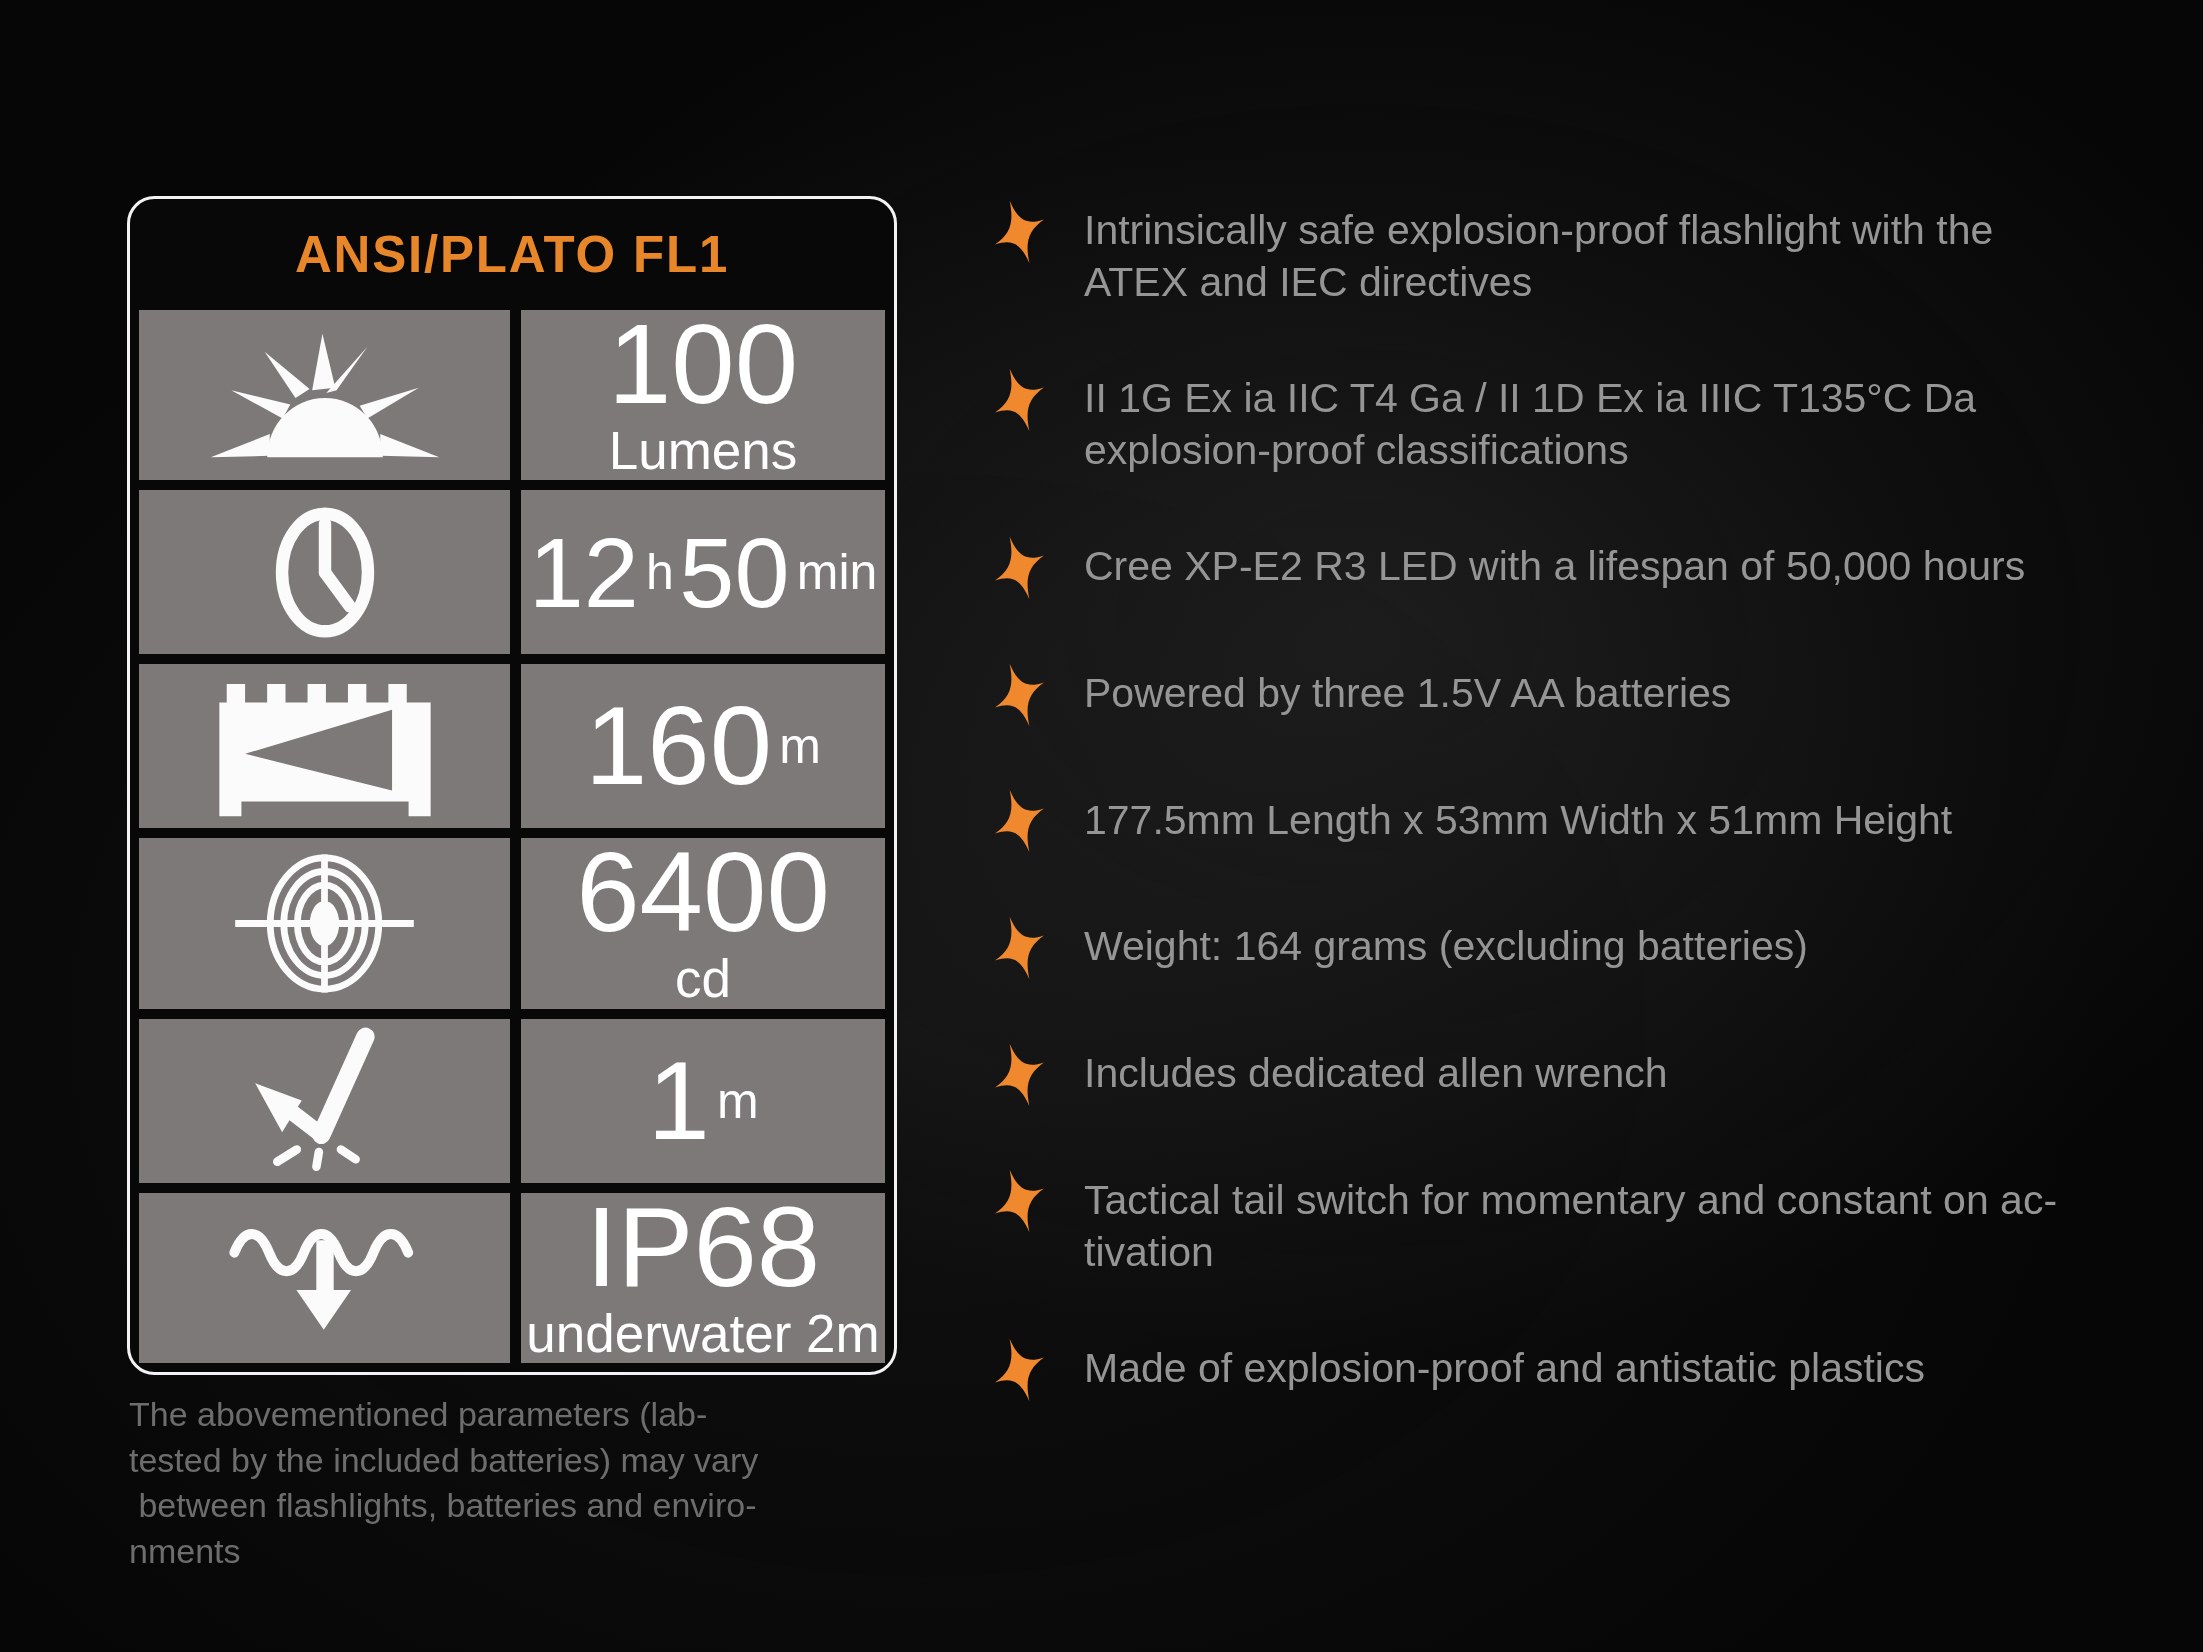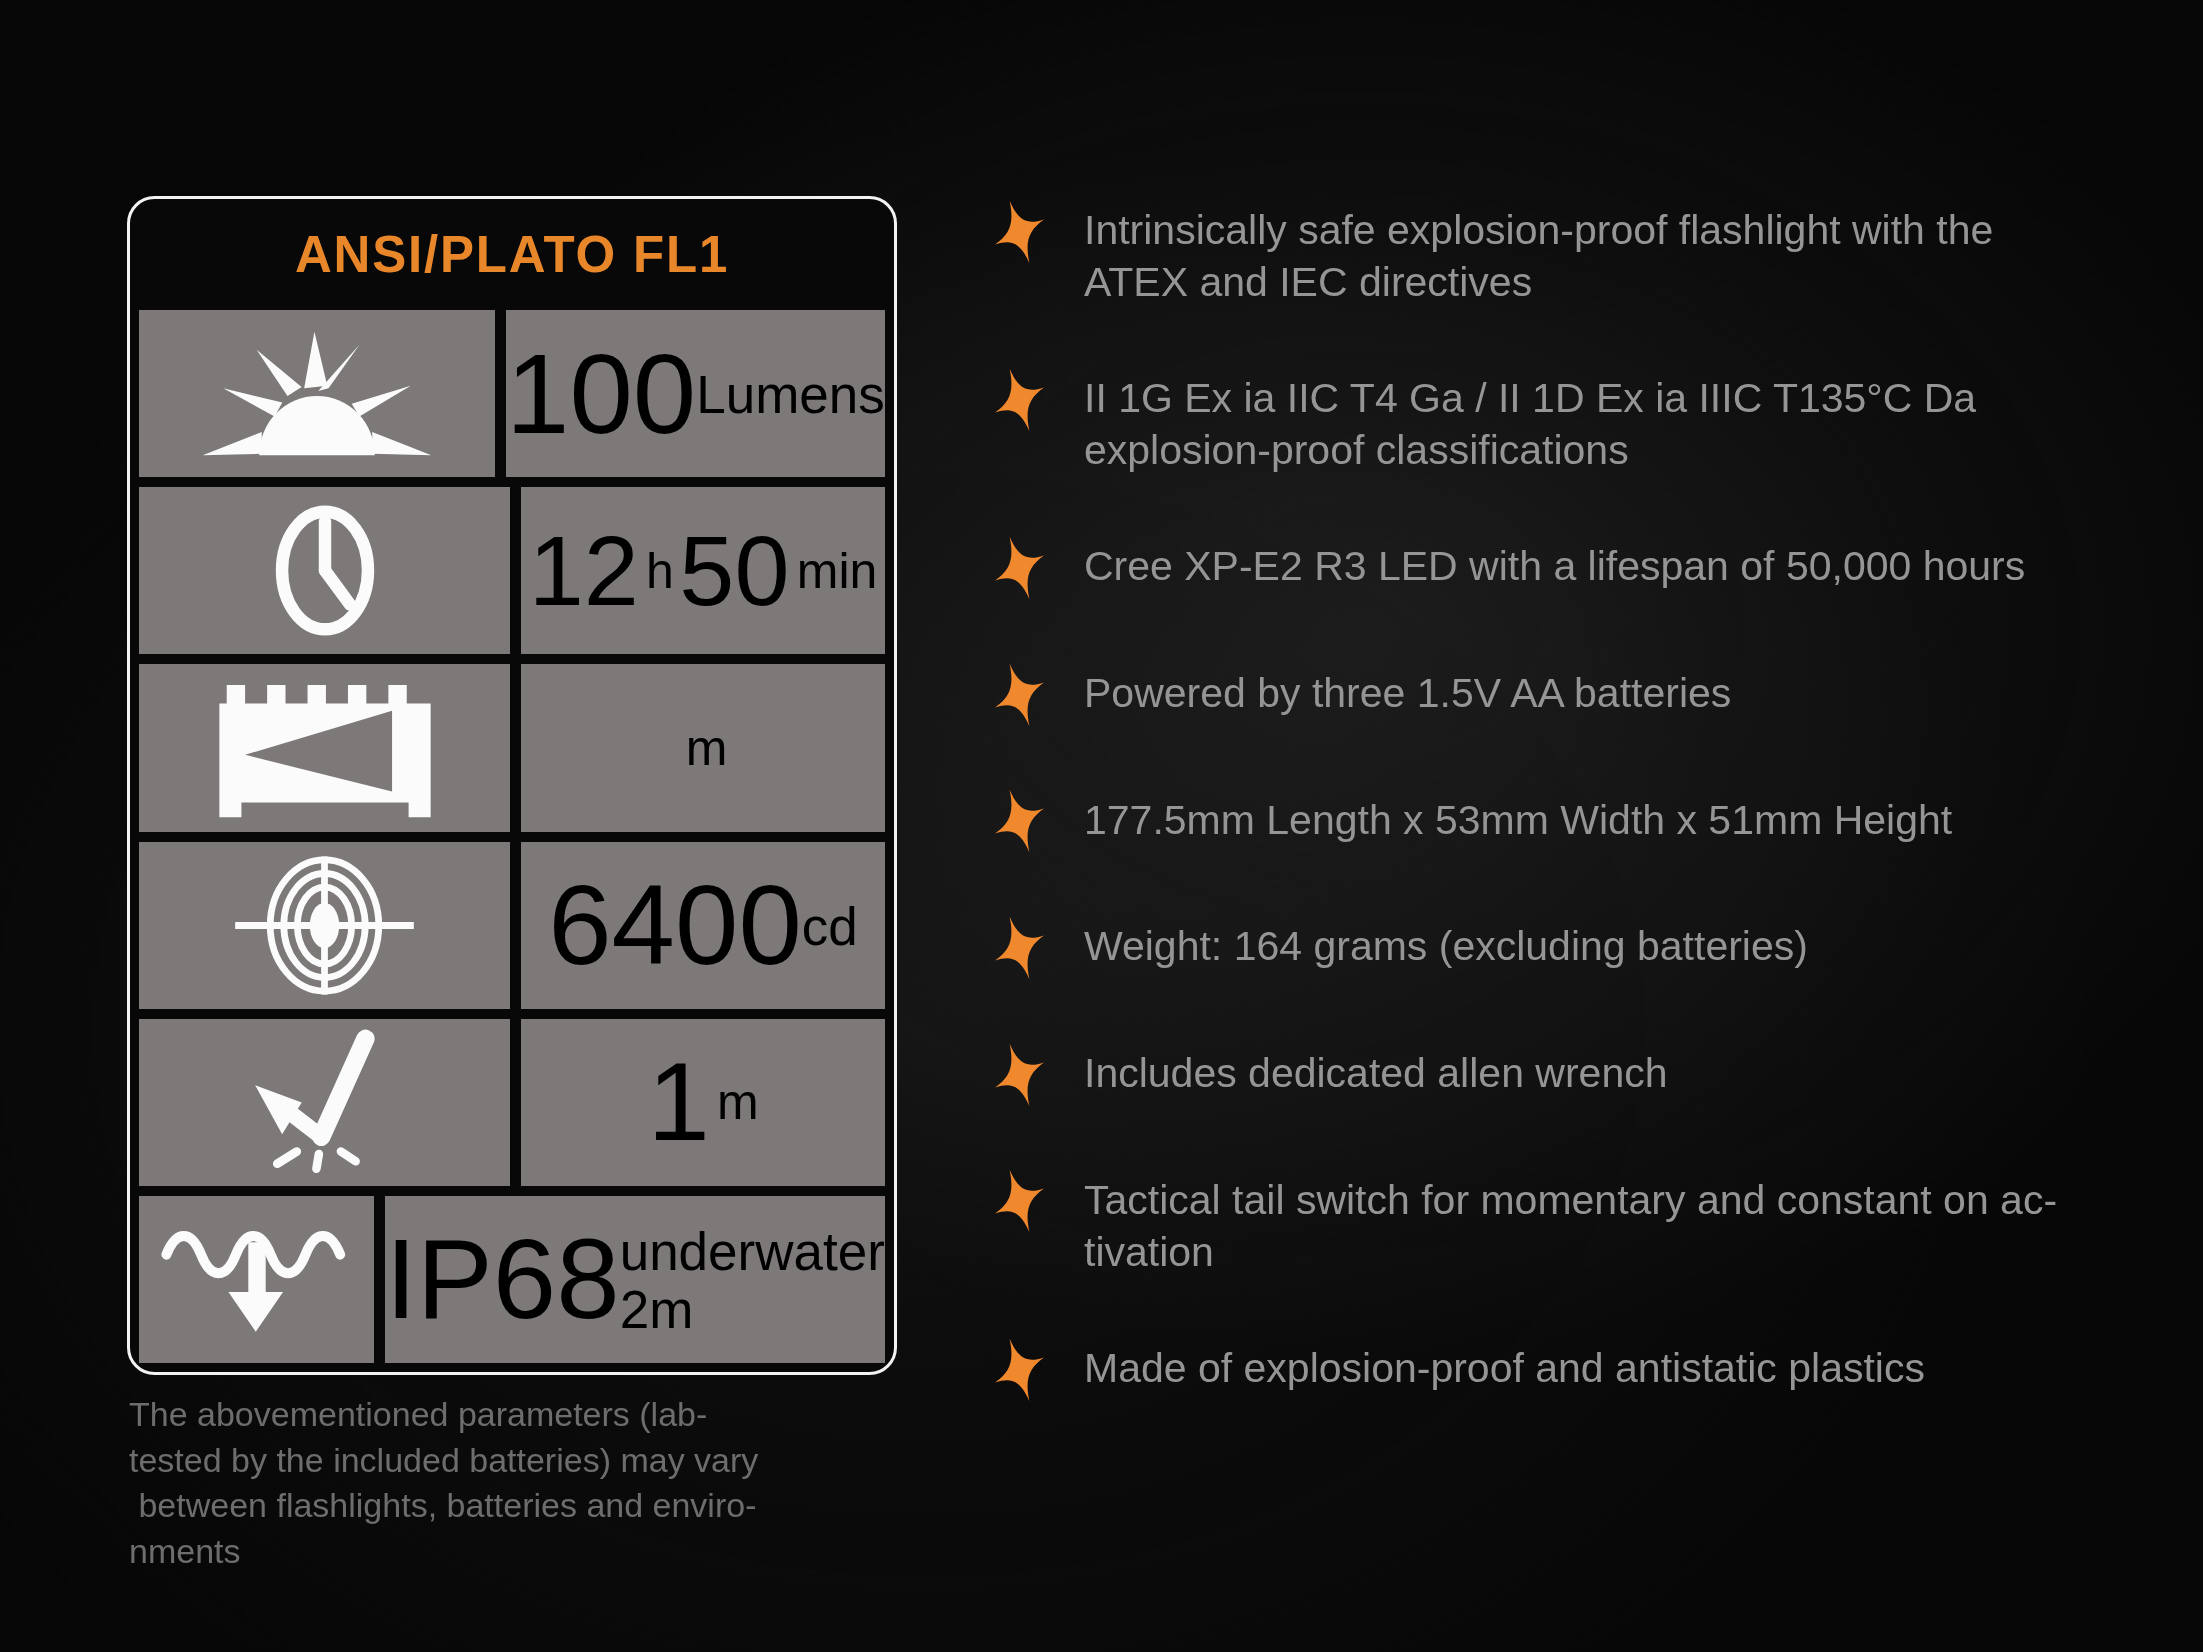--- a/index.html
+++ b/index.html
@@ -17,21 +17,21 @@
     box-sizing:border-box;border:3.7px solid #f2f2f2;border-radius:27.5px;
     background:#080808;padding:9.2px;display:flex;flex-direction:column;gap:10px;
   }
   .table-title{
     height:92px;display:flex;align-items:center;justify-content:center;
     color:#e8872a;font-size:51px;font-weight:bold;letter-spacing:1.8px;
   }
   .t-row{display:flex;gap:11px;flex:1;}
   .cell{background:#7c7978;}
   .icon-cell{width:371px;display:flex;align-items:center;justify-content:center;}
-  .value-cell{flex:1;display:flex;align-items:center;justify-content:center;color:#000000;}
+  .value-cell{flex:1;display:flex;flex-direction:column;align-items:center;justify-content:center;color:#ffffff;}
   .stack-big{font-size:114px;line-height:0.95;}
   .stack-sub{font-size:53px;line-height:1.1;margin-top:3.7px;}
   .inline-val{display:flex;align-items:center;}
   .inline-big{font-size:99px;line-height:1;}
   .inline-big2{font-size:112px;line-height:1;}
   .inline-unit{font-size:50px;line-height:1;margin:0 5.5px 0 7.3px;}
   .icon-shape{display:block;}
   
   .footnote{
     position:absolute;left:129px;top:1392px;width:790px;margin:0;
@@ -95,20 +95,21 @@
 
     <div class="t-row">
       <div class="cell icon-cell">
         <svg class="icon-shape" width="248" height="147" viewBox="0 0 135 80">
           <path fill="#fbfbfb" d="M10,78 L10,16 L14,16 L14,6 L24,6 L24,16 L36,16 L36,6 L46,6 L46,16 L58,16 L58,6 L68,6 L68,16 L80,16 L80,6 L90,6 L90,16 L102,16 L102,6 L112,6 L112,16 L125,16 L125,78 L113,78 L113,70 L22,70 L22,78 Z"></path>
           <polygon fill="#7c7978" points="24,44 104,20 104,64"></polygon>
         </svg>
       </div>
       <div class="cell value-cell">
         <div class="inline-val">
+          <span class="inline-big2">160</span>
           <span class="inline-unit" style="margin-right:0;">m</span>
         </div>
       </div>
     </div>
 
     <div class="t-row">
       <div class="cell icon-cell">
         <svg class="icon-shape" width="193" height="147" viewBox="0 0 170 130">
           <g stroke="#fbfbfb" stroke-width="6" fill="none">
             <line x1="6" y1="65" x2="164" y2="65"></line>

